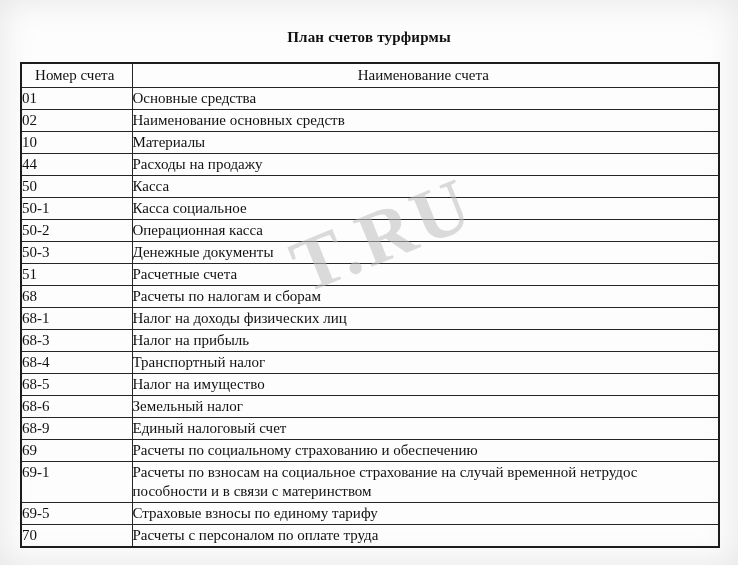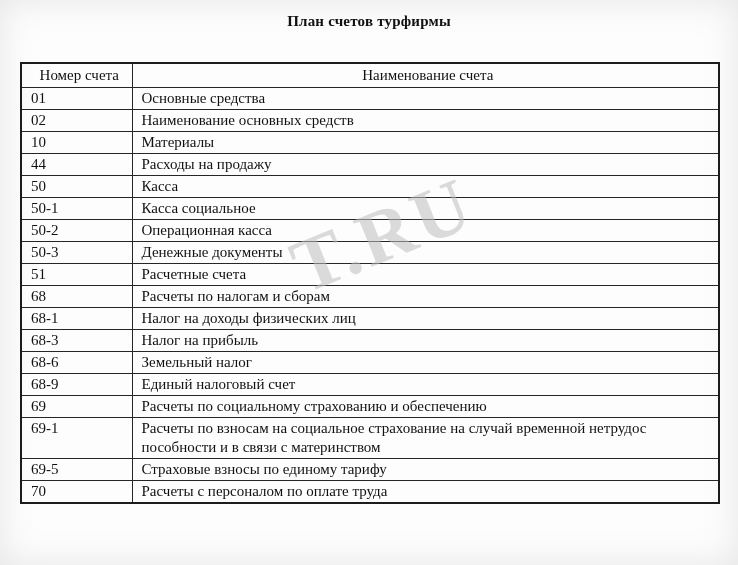--- a/index.html
+++ b/index.html
@@ -14,41 +14,41 @@
   }
   .page {
     position: relative;
     width: 738px;
     height: 565px;
     background: #fdfdfd;
     box-shadow: inset 0 0 34px rgba(120,120,120,0.18);
   }
   .doc-title {
     position: absolute;
-    top: 13px;
+    top: 29px;
     left: 0;
     width: 100%;
     text-align: center;
     font-size: 15px;
     font-weight: bold;
     letter-spacing: 0.2px;
   }
   table.accounts {
     position: absolute;
     left: 20px;
     top: 62px;
     width: 698px;
     border-collapse: collapse;
     table-layout: fixed;
     font-size: 15px;
   }
   table.accounts th,
   table.accounts td {
     border: 1px solid #262626;
-    padding: 1px 4px 1px 9px;
+    padding: 1px 4px 1px 0;
     line-height: 19px;
     vertical-align: top;
     overflow: hidden;
   }
   table.accounts {
     border: 2px solid #1c1c1c;
   }
   table.accounts th {
     font-weight: normal;
     text-align: center;
@@ -138,20 +138,28 @@
         </tr>
         <tr>
           <td class="cell-number">68-1</td>
           <td class="cell-name">Налог на доходы физических лиц</td>
         </tr>
         <tr>
           <td class="cell-number">68-3</td>
           <td class="cell-name">Налог на прибыль</td>
         </tr>
         <tr>
+          <td class="cell-number">68-4</td>
+          <td class="cell-name">Транспортный налог</td>
+        </tr>
+        <tr>
+          <td class="cell-number">68-5</td>
+          <td class="cell-name">Налог на имущество</td>
+        </tr>
+        <tr>
           <td class="cell-number">68-6</td>
           <td class="cell-name">Земельный налог</td>
         </tr>
         <tr>
           <td class="cell-number">68-9</td>
           <td class="cell-name">Единый налоговый счет</td>
         </tr>
         <tr>
           <td class="cell-number">69</td>
           <td class="cell-name">Расчеты по социальному страхованию и обеспечению</td>

